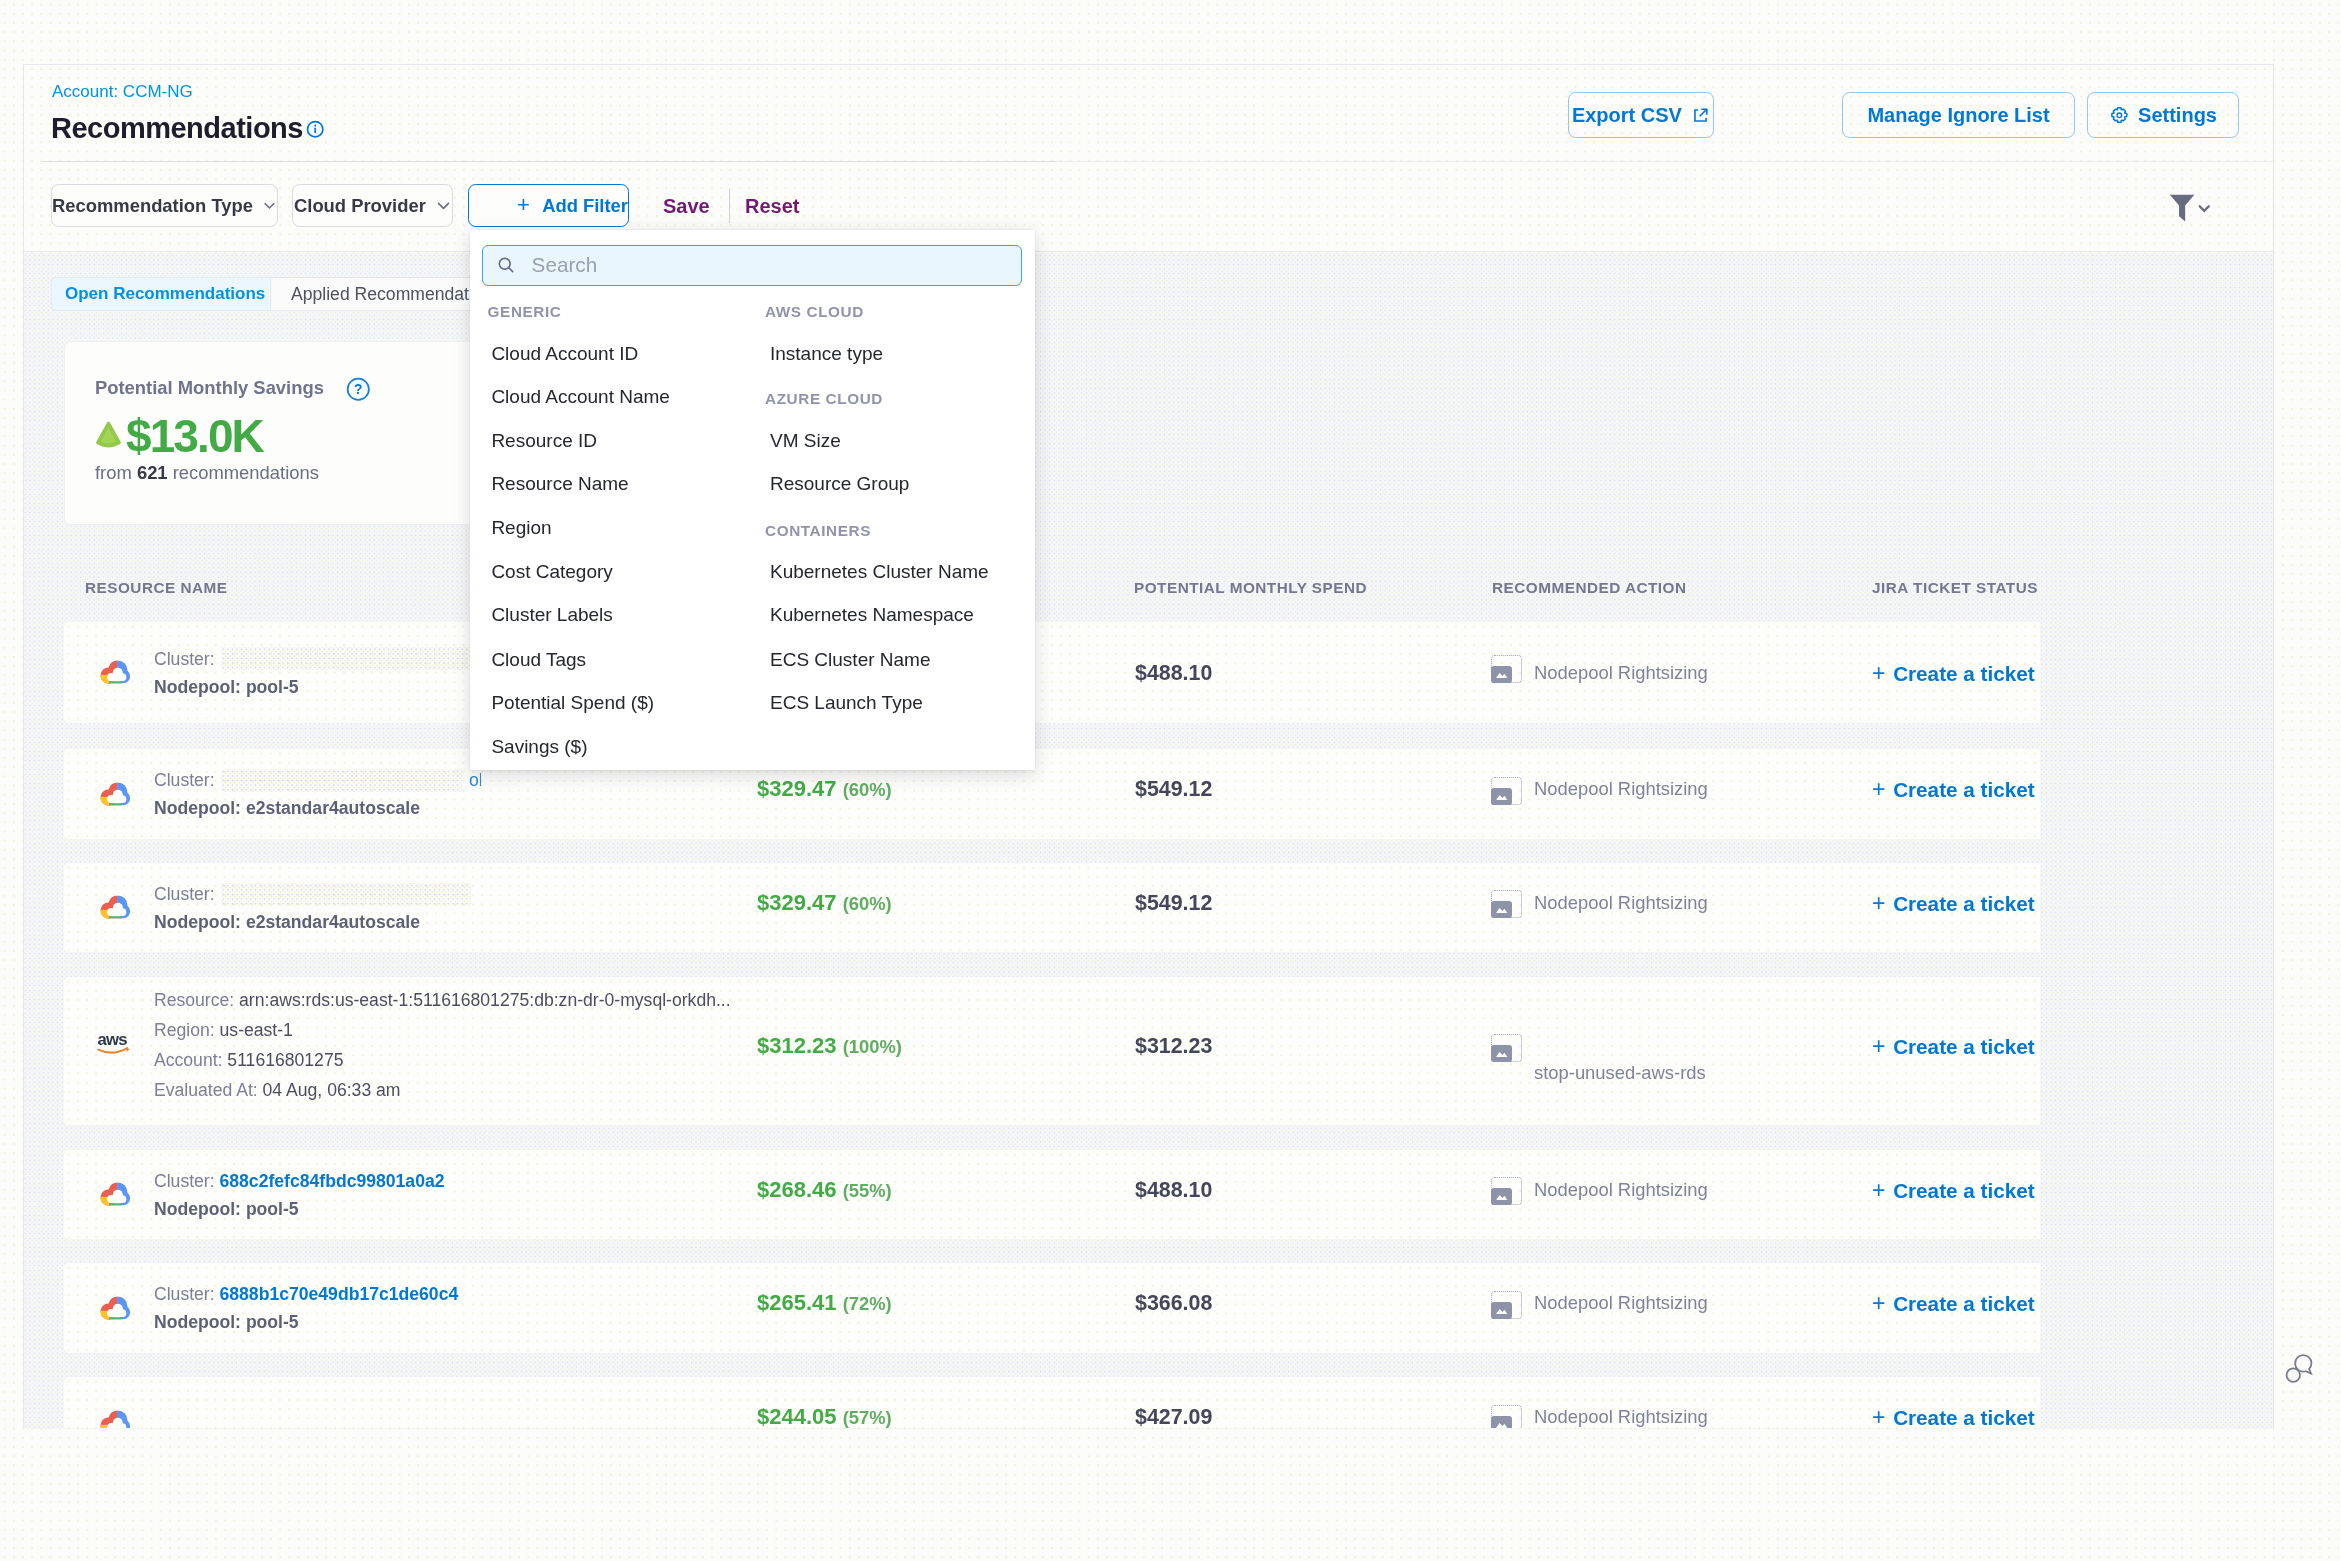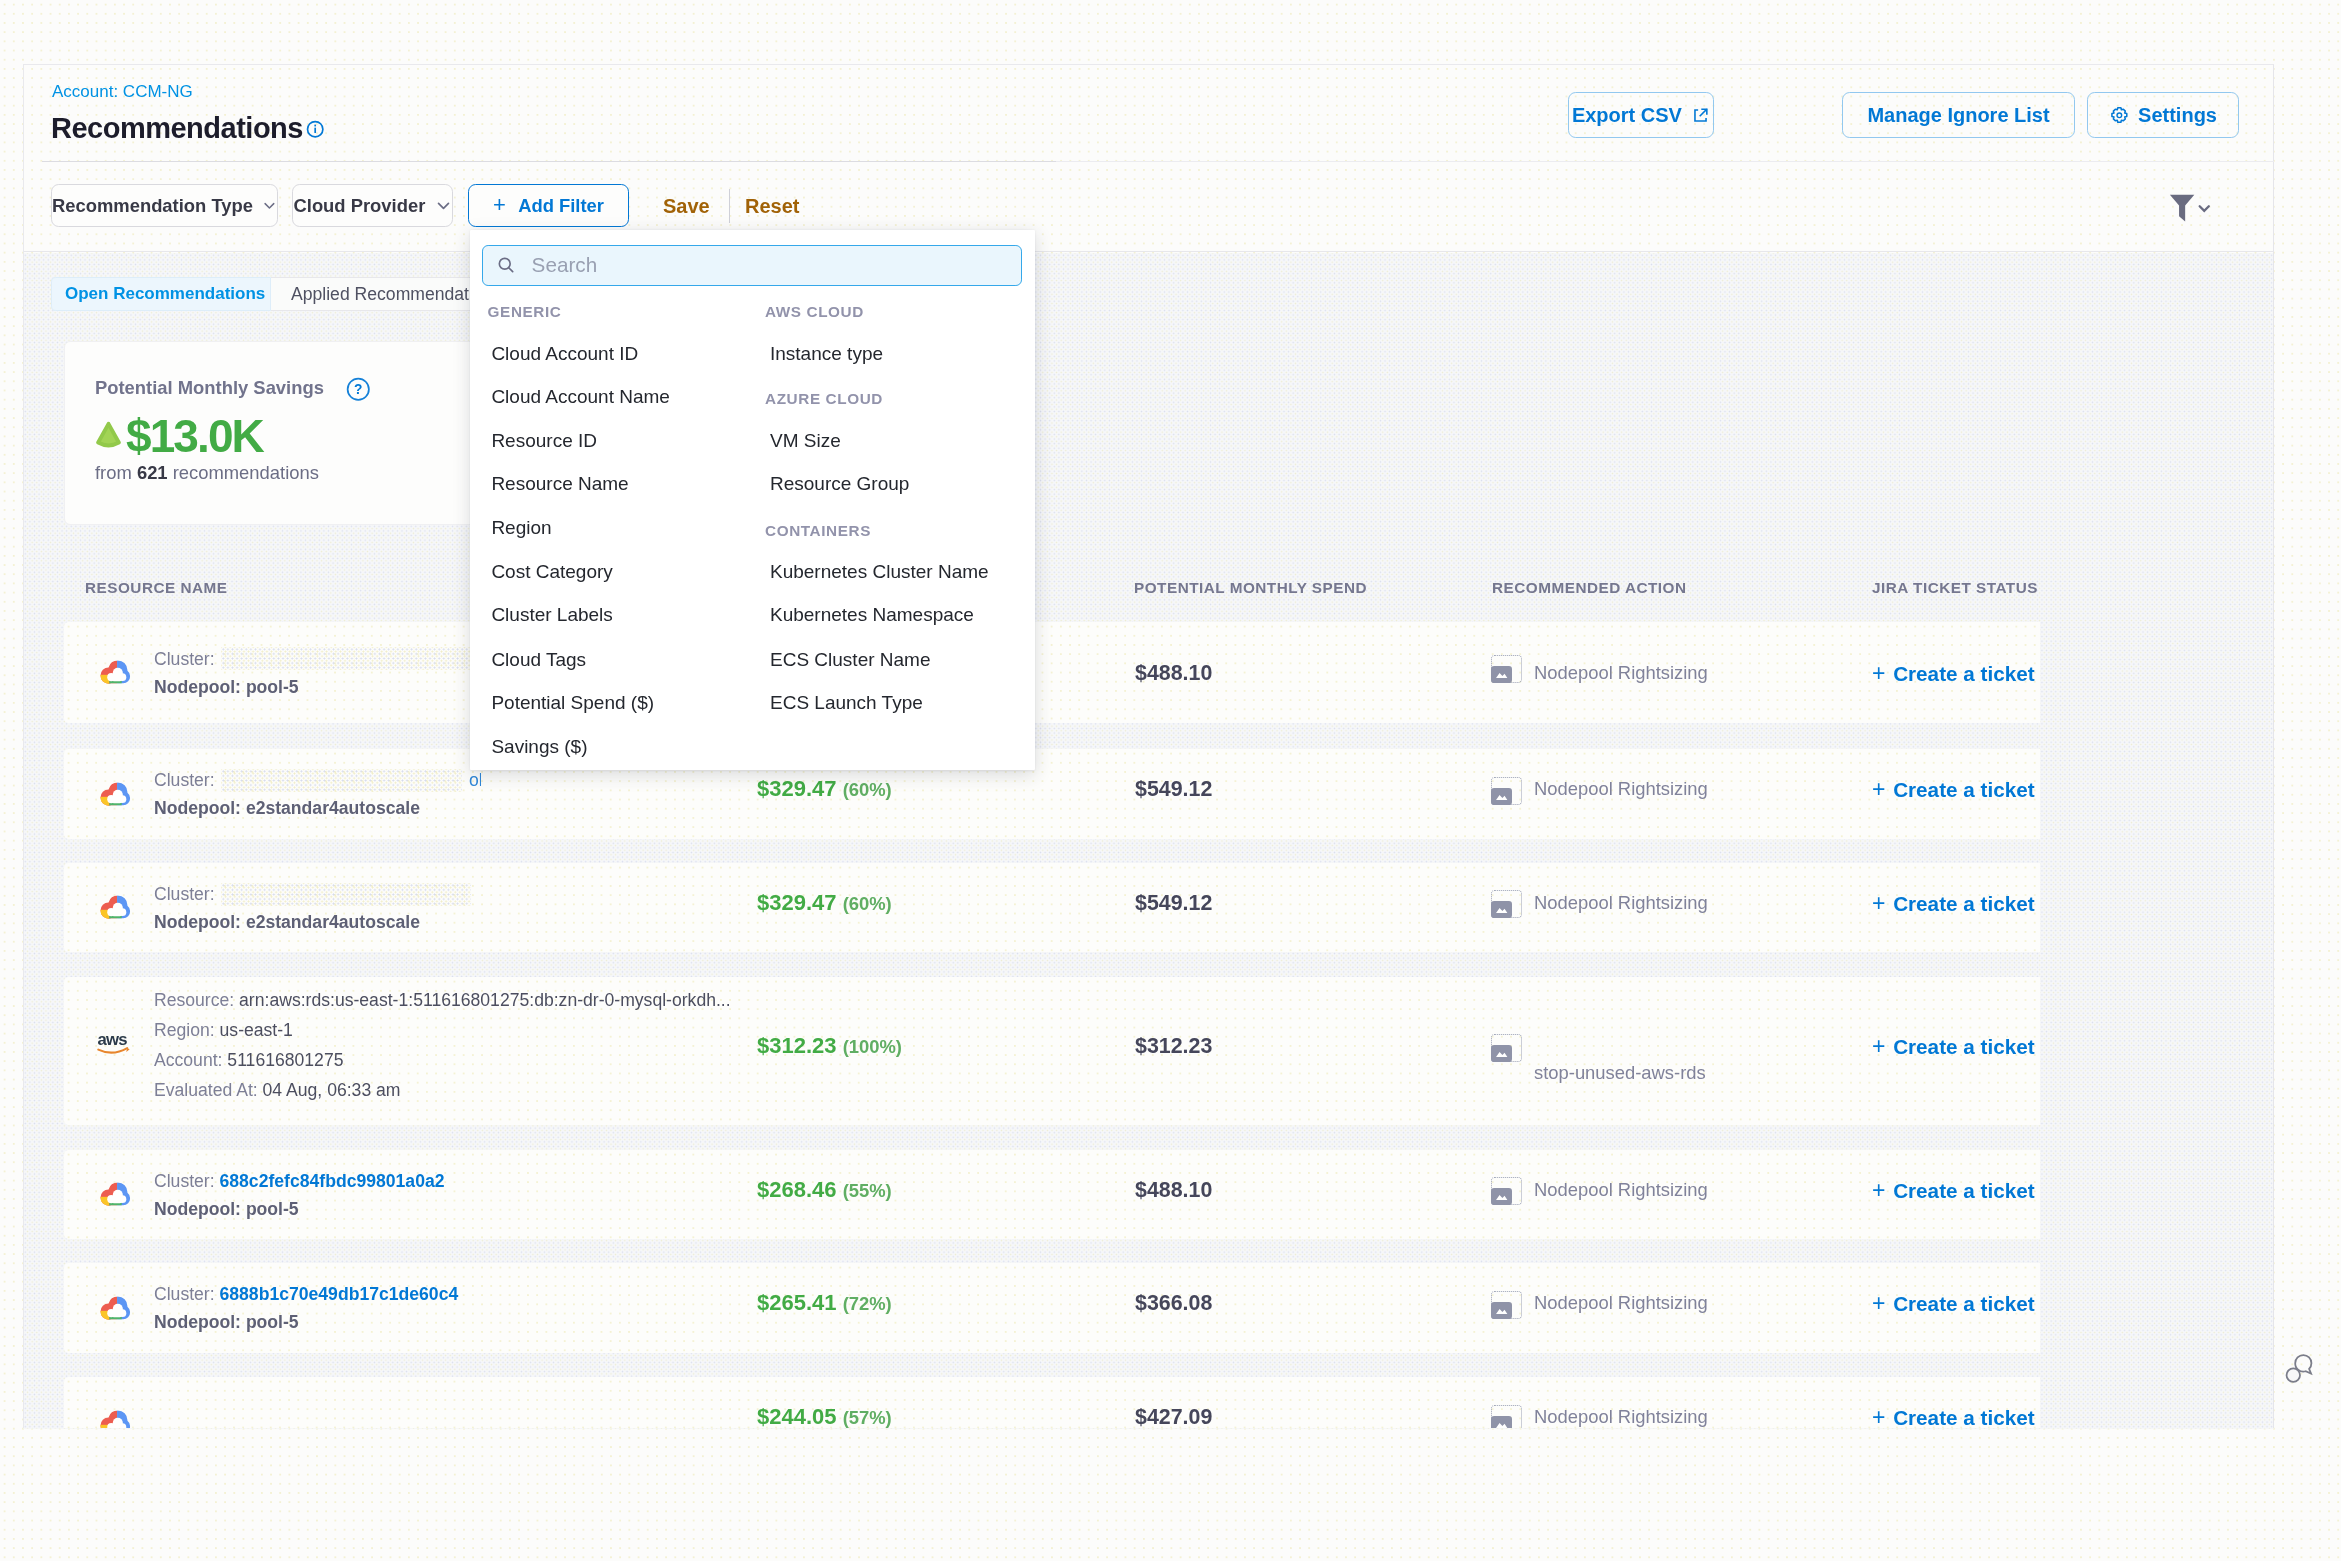--- a/index.html
+++ b/index.html
@@ -31,26 +31,26 @@
   .hdr-title { position:absolute; left:51px; top:112px; font-size:29px; font-weight:700; color:#1d1d2b; letter-spacing:-0.5px;}
   .divider1a { position:absolute; left:42px; top:161px; width:1014px; height:0; border-top:1.5px solid #dcdce1; }
   .divider1b { position:absolute; left:1056px; top:161px; width:1218px; height:0; border-top:0.8px solid #ececf0; }
   .topbtn {
     position:absolute; top:92px; height:46px; border:1.5px solid #92c8ef; border-radius:7.7px;
     color:#0278d5; font-size:20px; font-weight:700; display:flex; align-items:center; justify-content:center;
     background:transparent;
   }
   .toolbtn {
     position:absolute; top:184px; height:43px; background:#fdfdfc; border:1.5px solid #d9d9de; border-radius:7.7px;
-    color:#383946; font-size:18.4px; font-weight:700; display:flex; align-items:center; justify-content:center; gap:9.2px;
+    color:#383946; font-size:18.4px; font-weight:700; display:flex; align-items:center; justify-content:flex-end; gap:9.2px;
     white-space:nowrap;
   }
   .divider2 { position:absolute; left:24px; top:251px; width:2250px; border-top:1.5px solid #e7e7eb; }
   .tab { position:absolute; top:277px; height:34px; display:flex; align-items:center; font-size:19px; white-space:nowrap; }
-  .bluelink { color:#a16207; font-weight:700; font-size:20px; }
+  .bluelink { color:#701a75; font-weight:700; font-size:20px; }
   .card {
     position:absolute; left:64px; top:341px; width:465px; height:184px;
     background:#fdfdfc; border-radius:6.1px; border:0.8px solid #f0f0f2;
   }
   .row {
     position:absolute; left:64px; width:2166px;
     background-color:#fdfdfb;
     background-image: radial-gradient(rgba(222,212,110,.28) 0.8px, transparent 1.1px);
     background-size:9.2px 9.2px;
     border-radius:4.6px;

